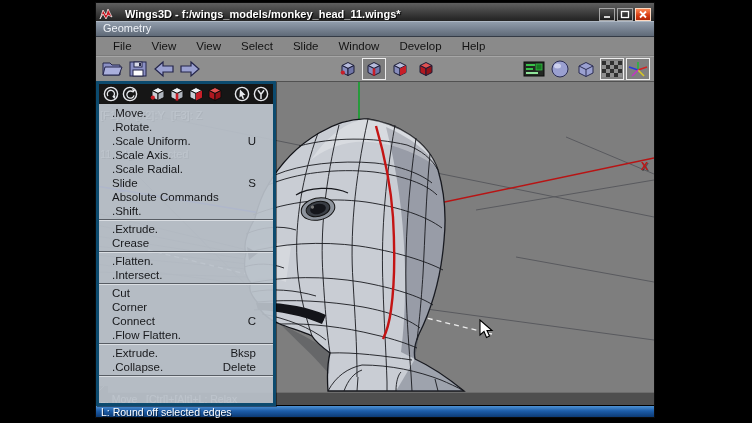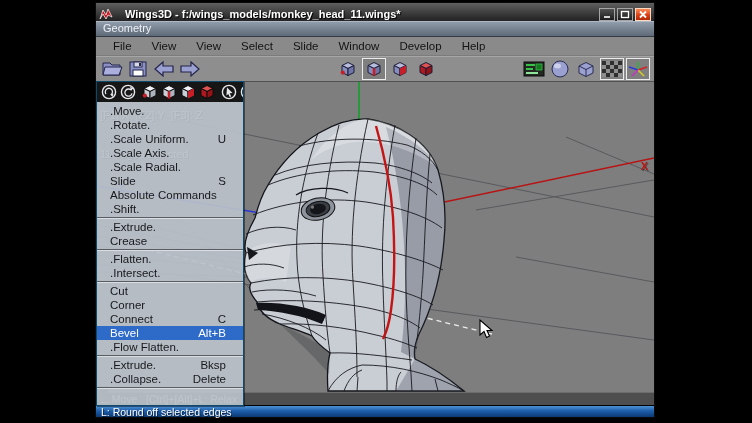--- a/index.html
+++ b/index.html
@@ -51,22 +51,22 @@
   .bottomstrip{top:389px;height:13px;left:1px;right:1px;background:#4e4e4e;border-top:1px solid #6d6d6d;
                box-sizing:border-box;display:flex;align-items:center;padding:0 4px;}
   .bottomstrip span{color:#ededed;font-size:10.5px;white-space:pre;}
   .grip{position:absolute;right:1px;top:383px;width:12px;height:16px;
         background:linear-gradient(135deg,#8f8f8f 0 2px,#4e4e4e 2px 5px,#9a9a9a 5px 6px,#4e4e4e 6px);}
   .statusbar{top:402px;height:12px;background:linear-gradient(#4e92d4,#1d5da9 45%,#0c3a74);
              border-top:1px solid #000;box-sizing:border-box;display:flex;padding:0 5px;}
   .statusbar span{color:#fff;font-size:10.5px;text-shadow:1px 1px 0 rgba(0,0,0,.5);white-space:pre;}
 
   
-  .ctxmenu{position:absolute;left:330px;top:78px;width:148px;height:325px;z-index:5;
-           border:1px solid #0c4a6e;box-sizing:border-box;background:rgba(185,193,201,.93);
+  .ctxmenu{position:absolute;left:330px;top:78px;width:180px;height:325px;z-index:5;
+           border:3px solid #0c4a6e;box-sizing:border-box;background:rgba(185,193,201,.93);
            box-shadow:1px 1px 0 rgba(0,0,0,.45);overflow:hidden;}
   .ctx-header{height:20px;background:#161616;display:flex;align-items:center;gap:3px;padding:0 4px;}
   .ctx-header .hicon{width:17px;height:17px;display:flex;align-items:center;justify-content:center;}
   .ctx-header .hsp{width:8px;}
   .ctx-items{padding:2px 0;}
   .mrow{height:14px;display:flex;align-items:center;font-size:11.5px;color:#17181b;
         padding-left:13px;position:relative;cursor:default;}
   .mrow .short{margin-left:auto;padding-right:17px;}
   .mrow .subarrow{margin-left:auto;padding-right:6px;font-size:8px;}
   .mrow.hl{background:#2e6ac8;color:#fff;}
@@ -438,24 +438,20 @@
           <div class="mrow">
             <span>Cut</span>
           </div>
           <div class="mrow">
             <span>Corner</span>
           </div>
           <div class="mrow">
             <span>Connect</span>
             <span class="short">C</span>
           </div>
-          <div class="mrow hl">
-            <span>Bevel</span>
-            <span class="short">Alt+B</span>
-          </div>
           <div class="mrow">
             <span>.Flow Flatten.</span>
           </div>
           <div class="msep"></div>
           <div class="mrow">
             <span>.Extrude.</span>
             <span class="short">Bksp</span>
           </div>
           <div class="mrow">
             <span>.Collapse.</span>

